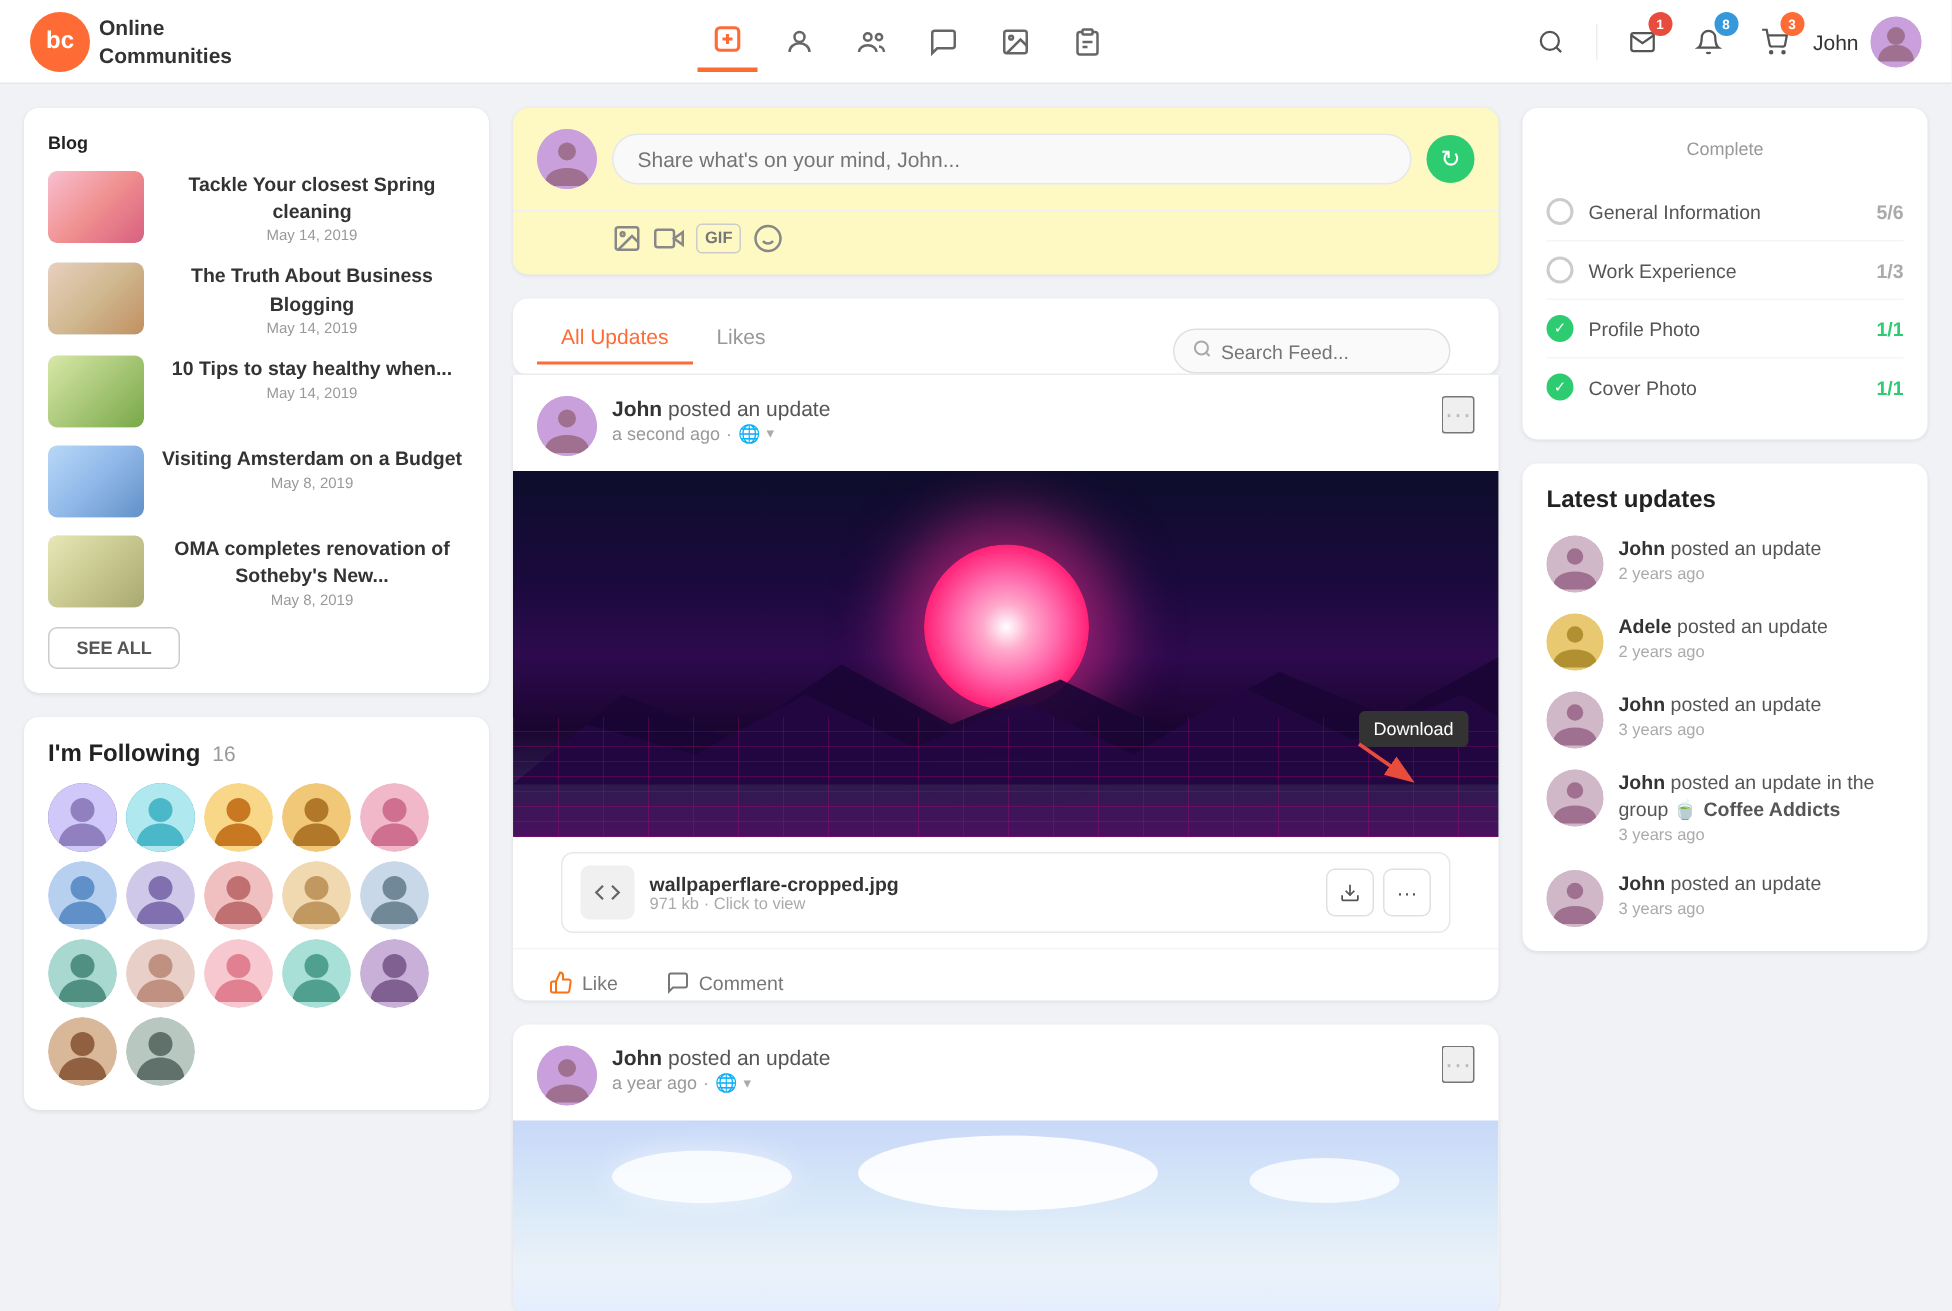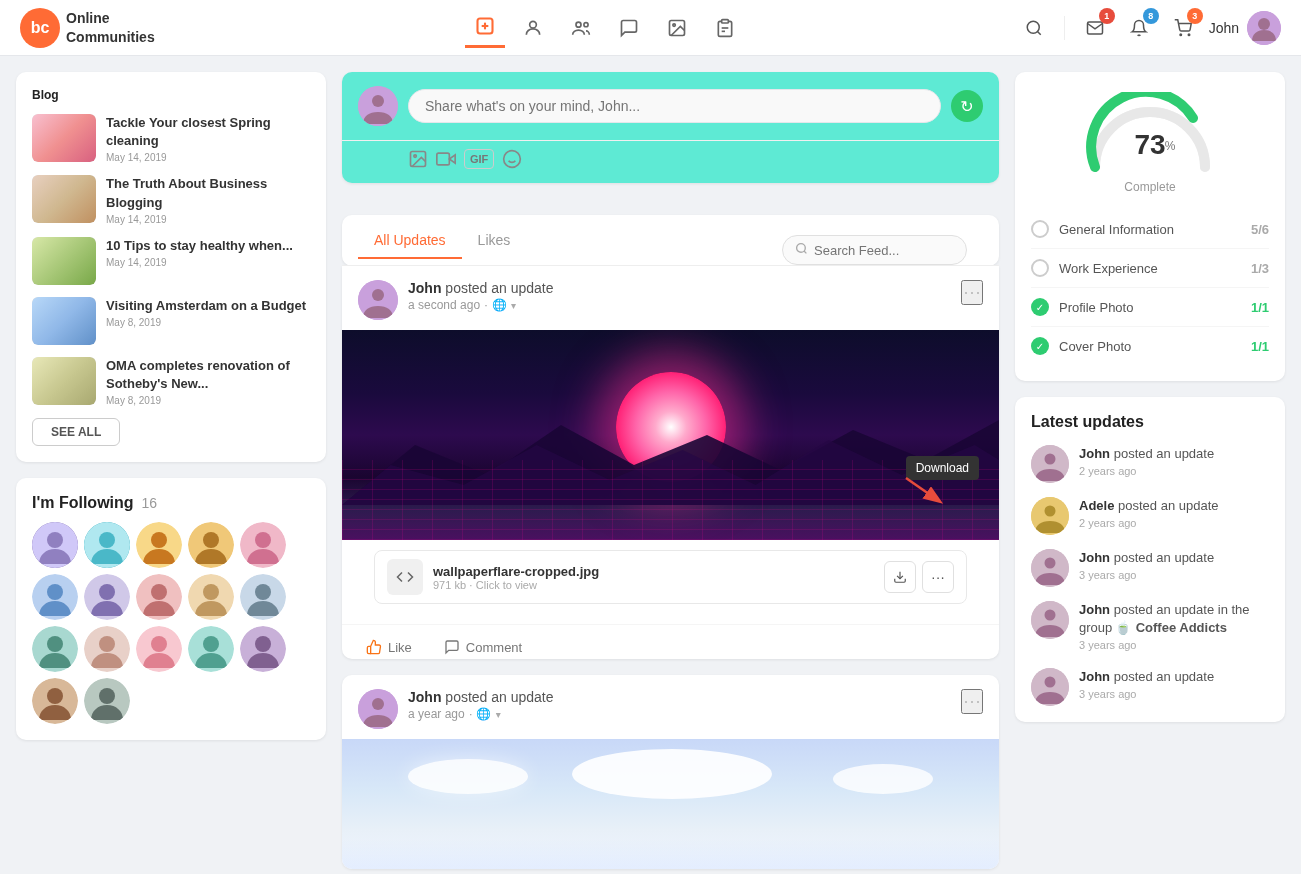--- a/index.html
+++ b/index.html
@@ -49,39 +49,39 @@
     
     .card { background: #fff; border-radius: 10px; padding: 16px; margin-bottom: 16px; box-shadow: 0 1px 3px rgba(0,0,0,0.08); }
 
     
     .section-title { font-size: 12px; font-weight: 700; margin-bottom: 12px; color: #222; }
     .blog-item { display: flex; align-items: flex-start; gap: 10px; margin-bottom: 12px; }
     .blog-thumb {
       width: 64px; height: 48px; border-radius: 6px; flex-shrink: 0; overflow: hidden;
       background: #ddd;
     }
-    .blog-item-text { flex: 1; }
+    .blog-item-text { flex: 1; text-align: center; }
     .blog-item-title { font-size: 13px; font-weight: 600; color: #333; line-height: 1.4; margin-bottom: 2px; }
     .blog-item-date { font-size: 10px; color: #999; }
     .see-all-btn {
       border: 1px solid #ccc; background: #fff; border-radius: 6px; padding: 6px 18px;
       font-size: 12px; font-weight: 600; color: #555; cursor: pointer; display: block; margin-top: 8px;
     }
 
     
     .following-title { font-size: 16px; font-weight: 700; color: #222; }
     .following-count { font-size: 14px; font-weight: 400; color: #999; margin-left: 4px; }
     .avatar-grid { display: flex; flex-wrap: wrap; gap: 6px; margin-top: 10px; }
     .avatar-item {
       width: 46px; height: 46px; border-radius: 50%; overflow: hidden;
       display: flex; align-items: center; justify-content: center; font-size: 18px;
     }
 
     
-    .composer-card { background: #5eead4; border-radius: 10px; margin-bottom: 32px; box-shadow: 0 1px 3px rgba(0,0,0,0.08); }
+    .composer-card { background: #fef9c3; border-radius: 10px; margin-bottom: 16px; box-shadow: 0 1px 3px rgba(0,0,0,0.08); }
     .composer-top { display: flex; align-items: center; gap: 10px; padding: 14px 16px 10px; }
     .composer-avatar { width: 40px; height: 40px; border-radius: 50%; background: #c9a0dc; flex-shrink: 0; overflow: hidden; display: flex; align-items: center; justify-content: center; }
     .composer-input {
       flex: 1; border: 1px solid #e5e7eb; border-radius: 20px; padding: 8px 16px;
       font-size: 14px; color: #aaa; background: #f9f9f9; cursor: pointer; outline: none;
     }
     .composer-refresh { width: 32px; height: 32px; border-radius: 50%; background: #2ecc71; display: flex; align-items: center; justify-content: center; color: #fff; font-size: 16px; cursor: pointer; }
     .composer-actions { display: flex; gap: 8px; padding: 8px 16px 14px 66px; border-top: 1px solid #f0f0f0; margin-top: 4px; }
     .composer-action-btn { background: none; border: none; cursor: pointer; font-size: 20px; color: #777; display: flex; align-items: center; }
     .tab-btn {
@@ -100,21 +100,21 @@
     .post-card-standalone { background: #fff; border-radius: 10px; margin-bottom: 16px; box-shadow: 0 1px 3px rgba(0,0,0,0.08); overflow: hidden; }
     .post-header { display: flex; align-items: flex-start; padding: 14px 16px 10px; }
     .post-avatar { width: 40px; height: 40px; border-radius: 50%; background: #c9a0dc; flex-shrink: 0; margin-right: 10px; display: flex; align-items: center; justify-content: center; overflow: hidden; }
     .post-meta { flex: 1; }
     .post-author { font-weight: 700; color: #333; }
     .post-verb { font-weight: 400; color: #555; }
     .post-time { font-size: 12px; color: #999; display: flex; align-items: center; gap: 4px; margin-top: 2px; }
     .post-more { color: #bbb; font-size: 18px; cursor: pointer; }
     .post-image-wrap { position: relative; background: #1a1a2e; }
     .post-image-synthwave {
-      width: 100%; height: 210px;
+      width: 100%; height: 244px;
       background: linear-gradient(180deg, #0d0d2b 0%, #1a0a3d 30%, #2d0a4e 50%, #1a0530 70%, #2d1b4e 85%, #4a1060 100%);
       position: relative; overflow: hidden;
     }
     .synthwave-sun {
       position: absolute; top: 20%; left: 50%; transform: translateX(-50%);
       width: 110px; height: 110px; border-radius: 50%;
       background: radial-gradient(circle at center, #fff 0%, #ffaacc 20%, #ff66aa 45%, #ff2277 70%, #cc0055 100%);
       box-shadow: 0 0 40px 20px rgba(255,50,150,0.5);
     }
     .synthwave-grid {
@@ -122,21 +122,21 @@
       background: repeating-linear-gradient(0deg, rgba(255,0,150,0.3) 0px, transparent 1px, transparent 10px),
                   repeating-linear-gradient(90deg, rgba(255,0,150,0.3) 0px, transparent 1px, transparent 30px);
     }
     .download-tooltip {
       position: absolute; bottom: 60px; right: 20px; background: #333; color: #fff;
       font-size: 12px; padding: 5px 10px; border-radius: 4px; z-index: 10;
     }
 
     .attachment-bar {
       display: flex; align-items: center; border: 1px solid #e8e8e8; border-radius: 8px;
-      margin: 0 16px 20px; padding: 8px 12px; gap: 10px;
+      margin: 0 16px 10px; padding: 8px 12px; gap: 10px;
     }
     .attachment-icon { width: 36px; height: 36px; background: #f0f0f0; border-radius: 6px; display: flex; align-items: center; justify-content: center; color: #666; font-size: 14px; flex-shrink: 0; }
     .attachment-info { flex: 1; }
     .attachment-name { font-size: 13px; font-weight: 600; color: #333; }
     .attachment-meta { font-size: 11px; color: #aaa; }
     .attachment-actions { display: flex; align-items: center; gap: 6px; }
     .att-btn { width: 32px; height: 32px; border-radius: 6px; border: 1px solid #e0e0e0; background: #fff; cursor: pointer; display: flex; align-items: center; justify-content: center; font-size: 14px; color: #555; }
 
     .post-footer { display: flex; gap: 16px; padding: 10px 16px 0; border-top: 1px solid #f5f5f5; }
     .post-action-btn { background: none; border: none; cursor: pointer; display: flex; align-items: center; gap: 6px; font-size: 13px; color: #777; padding: 4px 8px; border-radius: 6px; }
@@ -645,32 +645,20 @@
         <div style="position:absolute;top:25px;right:10%;width:100px;height:30px;background:rgba(255,255,255,0.8);border-radius:50%;"></div>
         <div style="position:absolute;bottom:0;left:0;right:0;height:30px;background:linear-gradient(180deg,transparent,rgba(200,220,255,0.3));"></div>
       </div>
     </div>
 
   </main>
 
   <aside class="right-sidebar">
 
     <div class="completion-card">
-      <div class="gauge-wrap">
-        <svg class="gauge-svg" viewBox="0 0 140 80">
-
-          <path d="M 15 75 A 55 55 0 0 1 125 75" fill="none" stroke="#f0f0f0" stroke-width="10" stroke-linecap="round"></path>
-
-          <path d="M 15 75 A 55 55 0 0 1 125 75" fill="none" stroke="#e8e8e8" stroke-width="10" stroke-linecap="round"></path>
-          <path d="M 15 75 A 55 55 0 0 1 113 26" fill="none" stroke="#2ecc71" stroke-width="10" stroke-linecap="round"></path>
-
-          <text x="70" y="62" text-anchor="middle" font-size="28" font-weight="700" fill="#333">73</text>
-          <text x="90" y="58" text-anchor="middle" font-size="12" fill="#777">%</text>
-        </svg>
-      </div>
       <div class="completion-text">
         <div class="completion-label">Complete</div>
       </div>
 
       <div class="completion-items">
         <div class="completion-item">
           <div class="ci-radio"></div>
           <span class="ci-label">General Information</span>
           <span class="ci-score-gray">5/6</span>
         </div>

